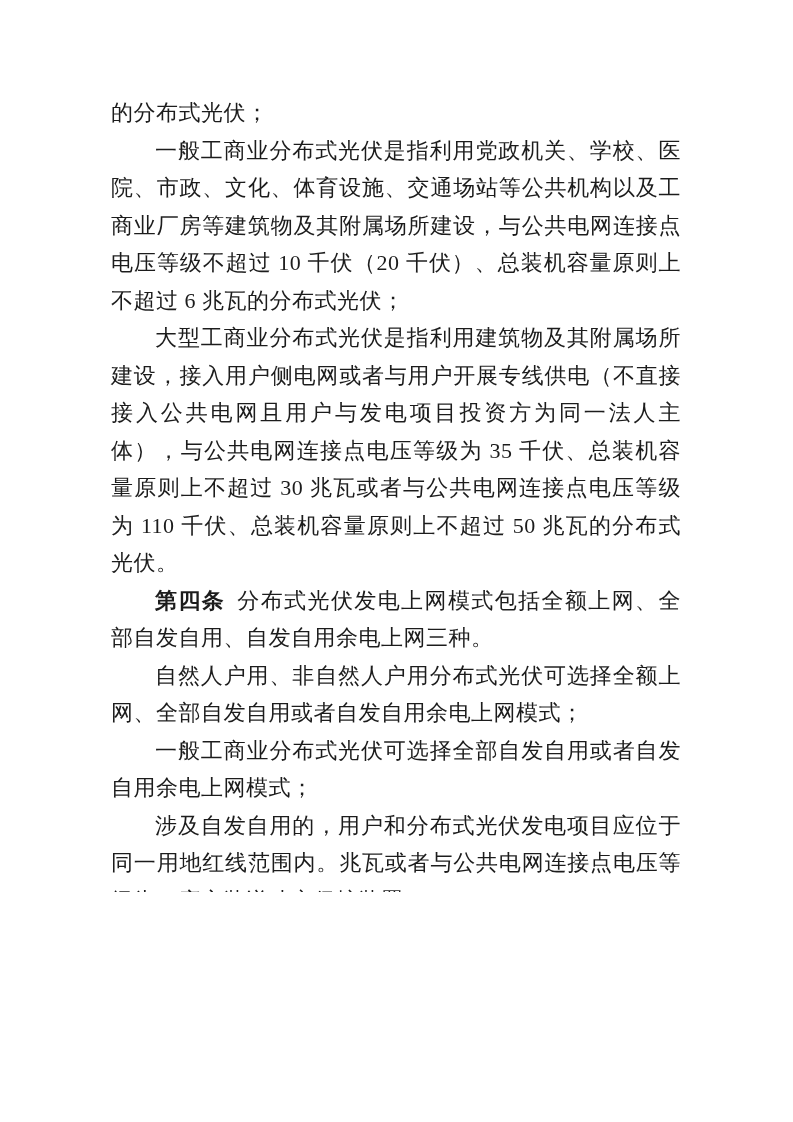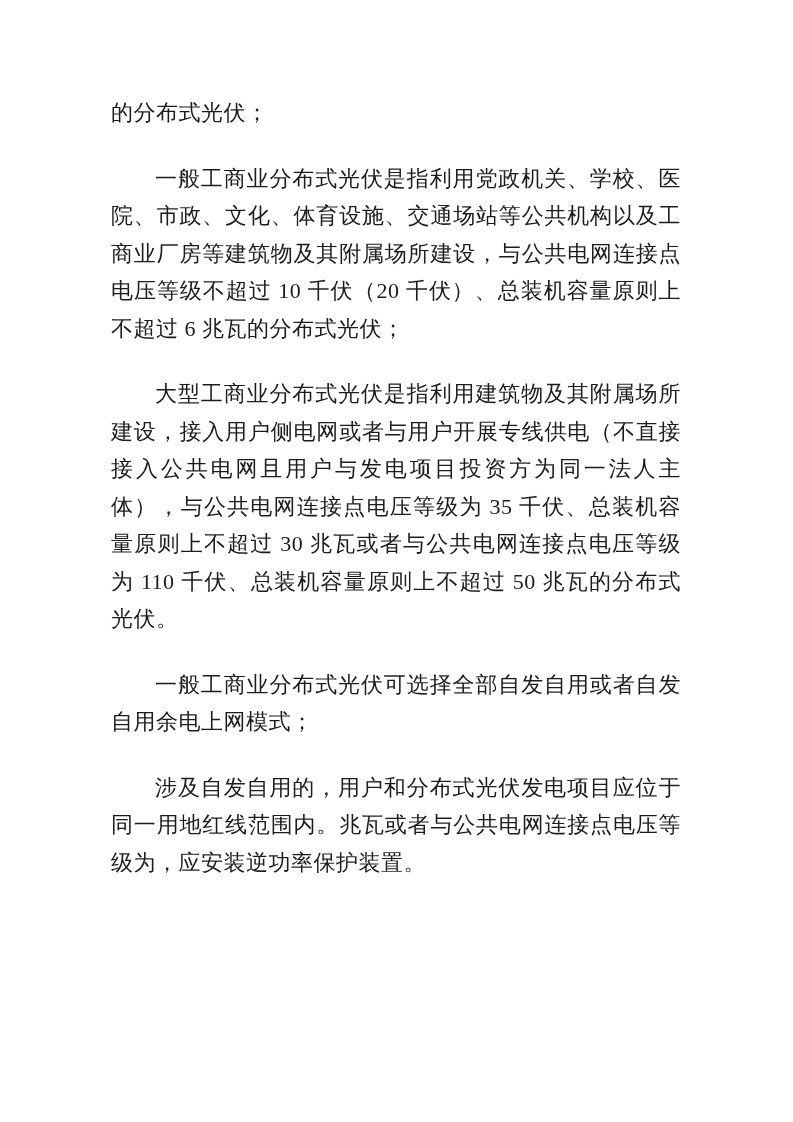--- a/index.html
+++ b/index.html
@@ -27,21 +27,20 @@
     padding: 0;
     font-size: 22px;
     line-height: 37.5px;
     text-align: justify;
     text-justify: inter-ideograph;
     letter-spacing: 0.5px;
     color: #1c1c1c;
   }
   .text-block p.indent {
     text-indent: 2em;
-    margin-top: 28px;
   }
   .text-block p b.lead {
     font-weight: bold;
     margin-right: 0.55em;
     font-family: "Liberation Sans", sans-serif;
   }
   .footer {
     position: absolute;
     left: 0;
     width: 100%;
@@ -54,17 +53,19 @@
   }
 </style>
 </head>
 <body>
 
 <div class="page">
   <div class="text-block" id="paragraphs">
       <p>的分布式光伏；</p>
       <p class="indent">一般工商业分布式光伏是指利用党政机关、学校、医院、市政、文化、体育设施、交通场站等公共机构以及工商业厂房等建筑物及其附属场所建设，与公共电网连接点电压等级不超过 10 千伏（20 千伏）、总装机容量原则上不超过 6 兆瓦的分布式光伏；</p>
       <p class="indent">大型工商业分布式光伏是指利用建筑物及其附属场所建设，接入用户侧电网或者与用户开展专线供电（不直接接入公共电网且用户与发电项目投资方为同一法人主体），与公共电网连接点电压等级为 35 千伏、总装机容量原则上不超过 30 兆瓦或者与公共电网连接点电压等级为 110 千伏、总装机容量原则上不超过 50 兆瓦的分布式光伏。</p>
+      <p class="indent"><b class="lead">第四条</b>分布式光伏发电上网模式包括全额上网、全部自发自用、自发自用余电上网三种。</p>
+      <p class="indent">自然人户用、非自然人户用分布式光伏可选择全额上网、全部自发自用或者自发自用余电上网模式；</p>
       <p class="indent">一般工商业分布式光伏可选择全部自发自用或者自发自用余电上网模式；</p>
       <p class="indent">涉及自发自用的，用户和分布式光伏发电项目应位于同一用地红线范围内。兆瓦或者与公共电网连接点电压等级为，应安装逆功率保护装置。</p>
     </div>
   <div class="footer">— 2 —</div>
 </div>
 
 </body></html>

